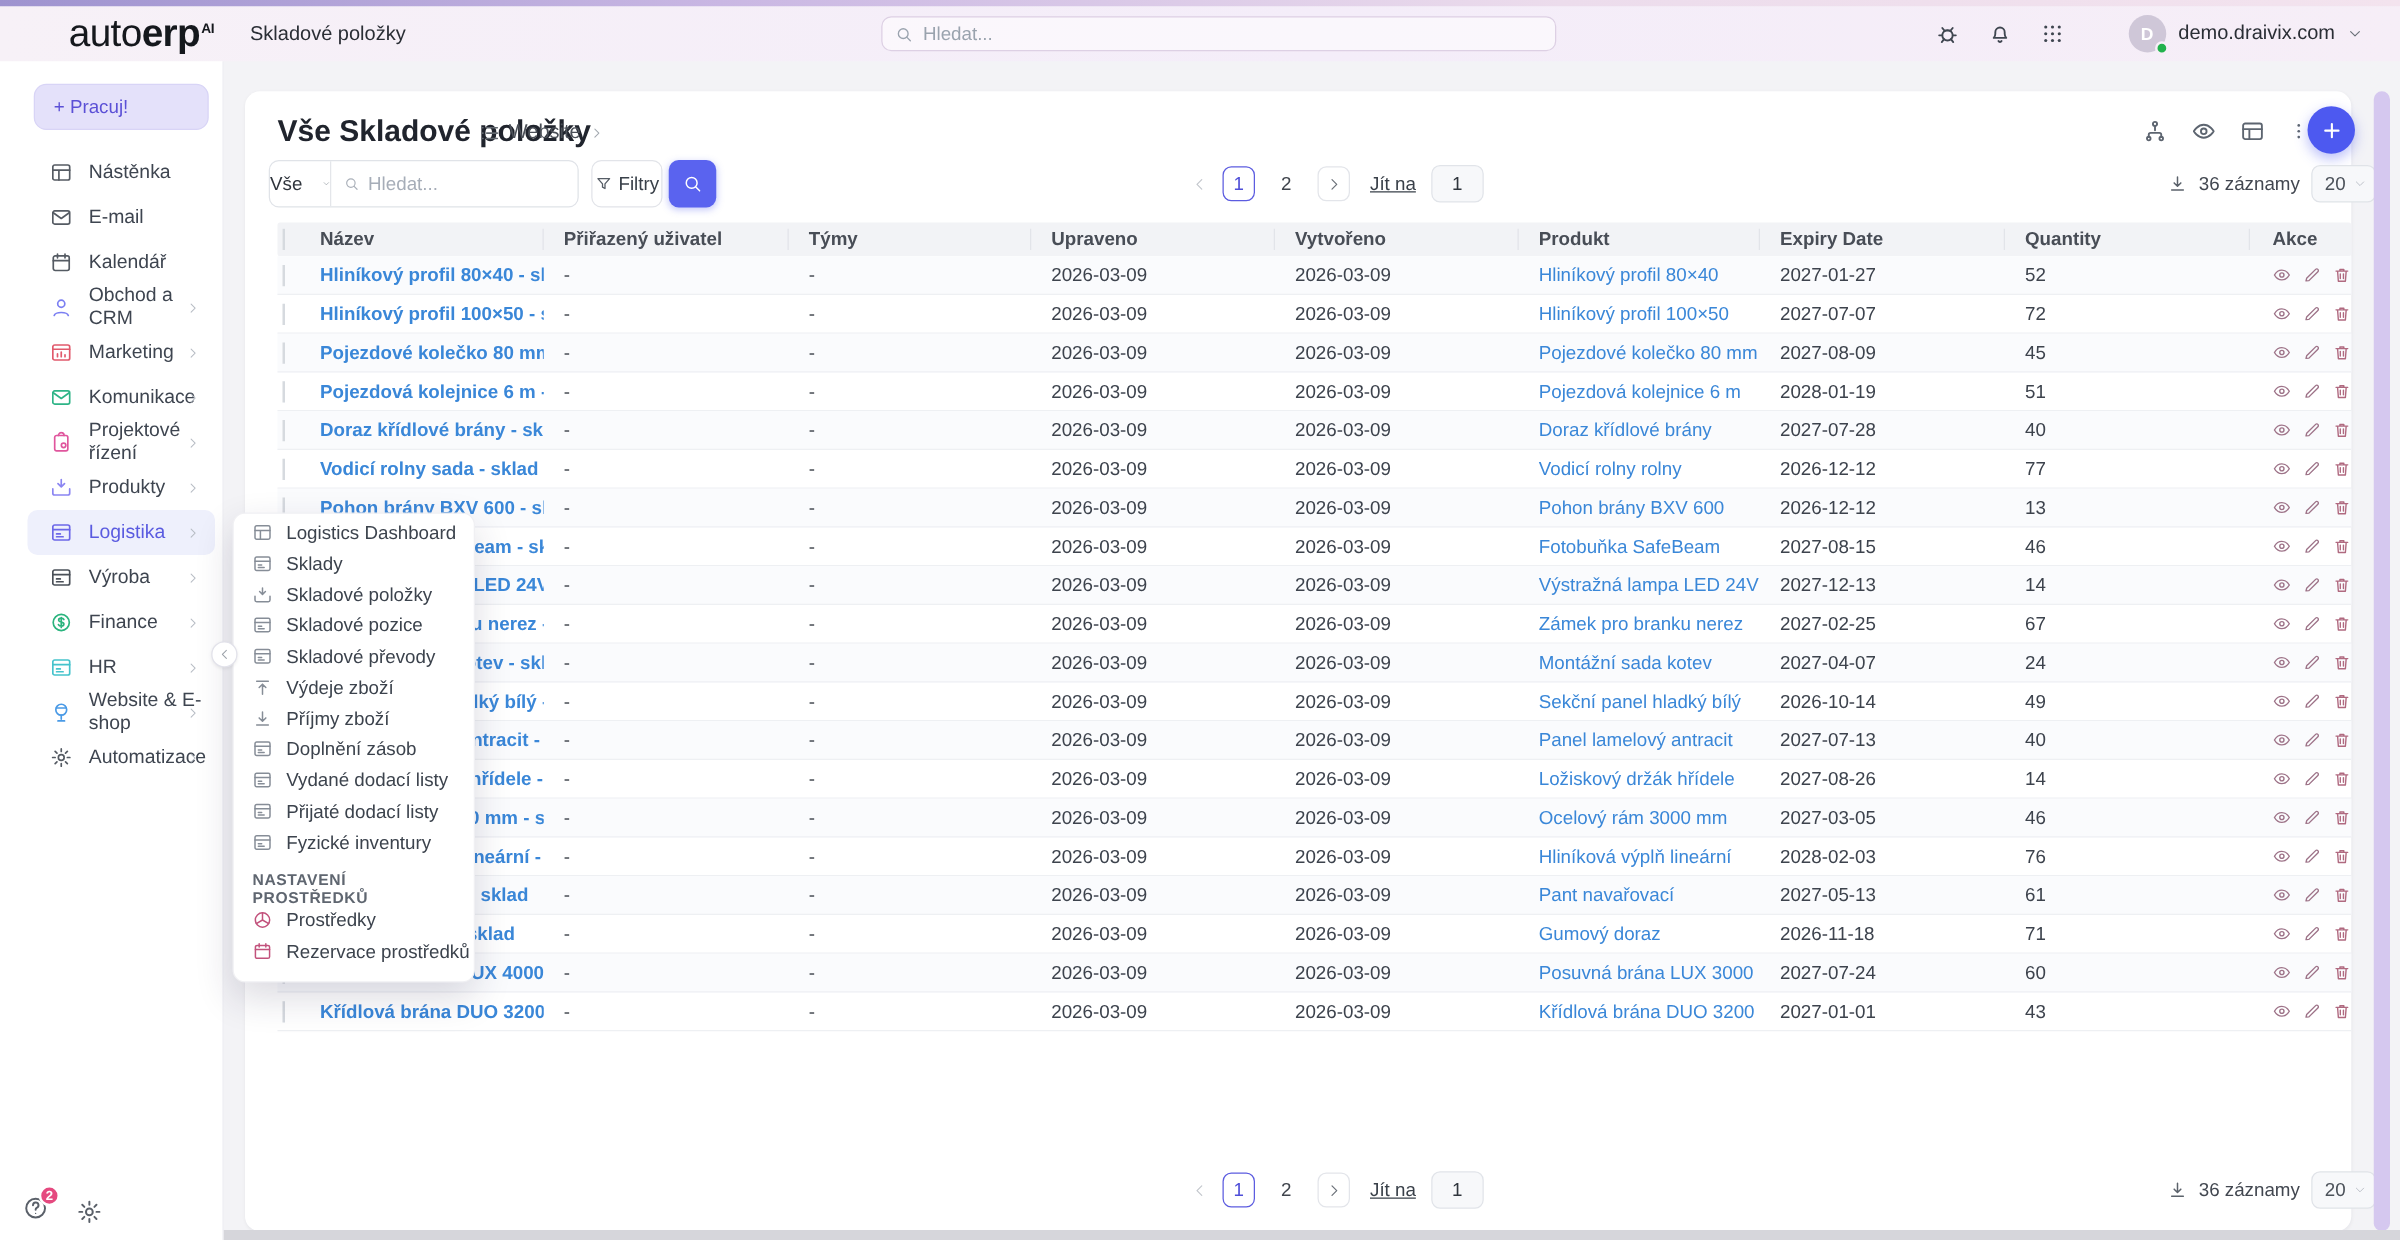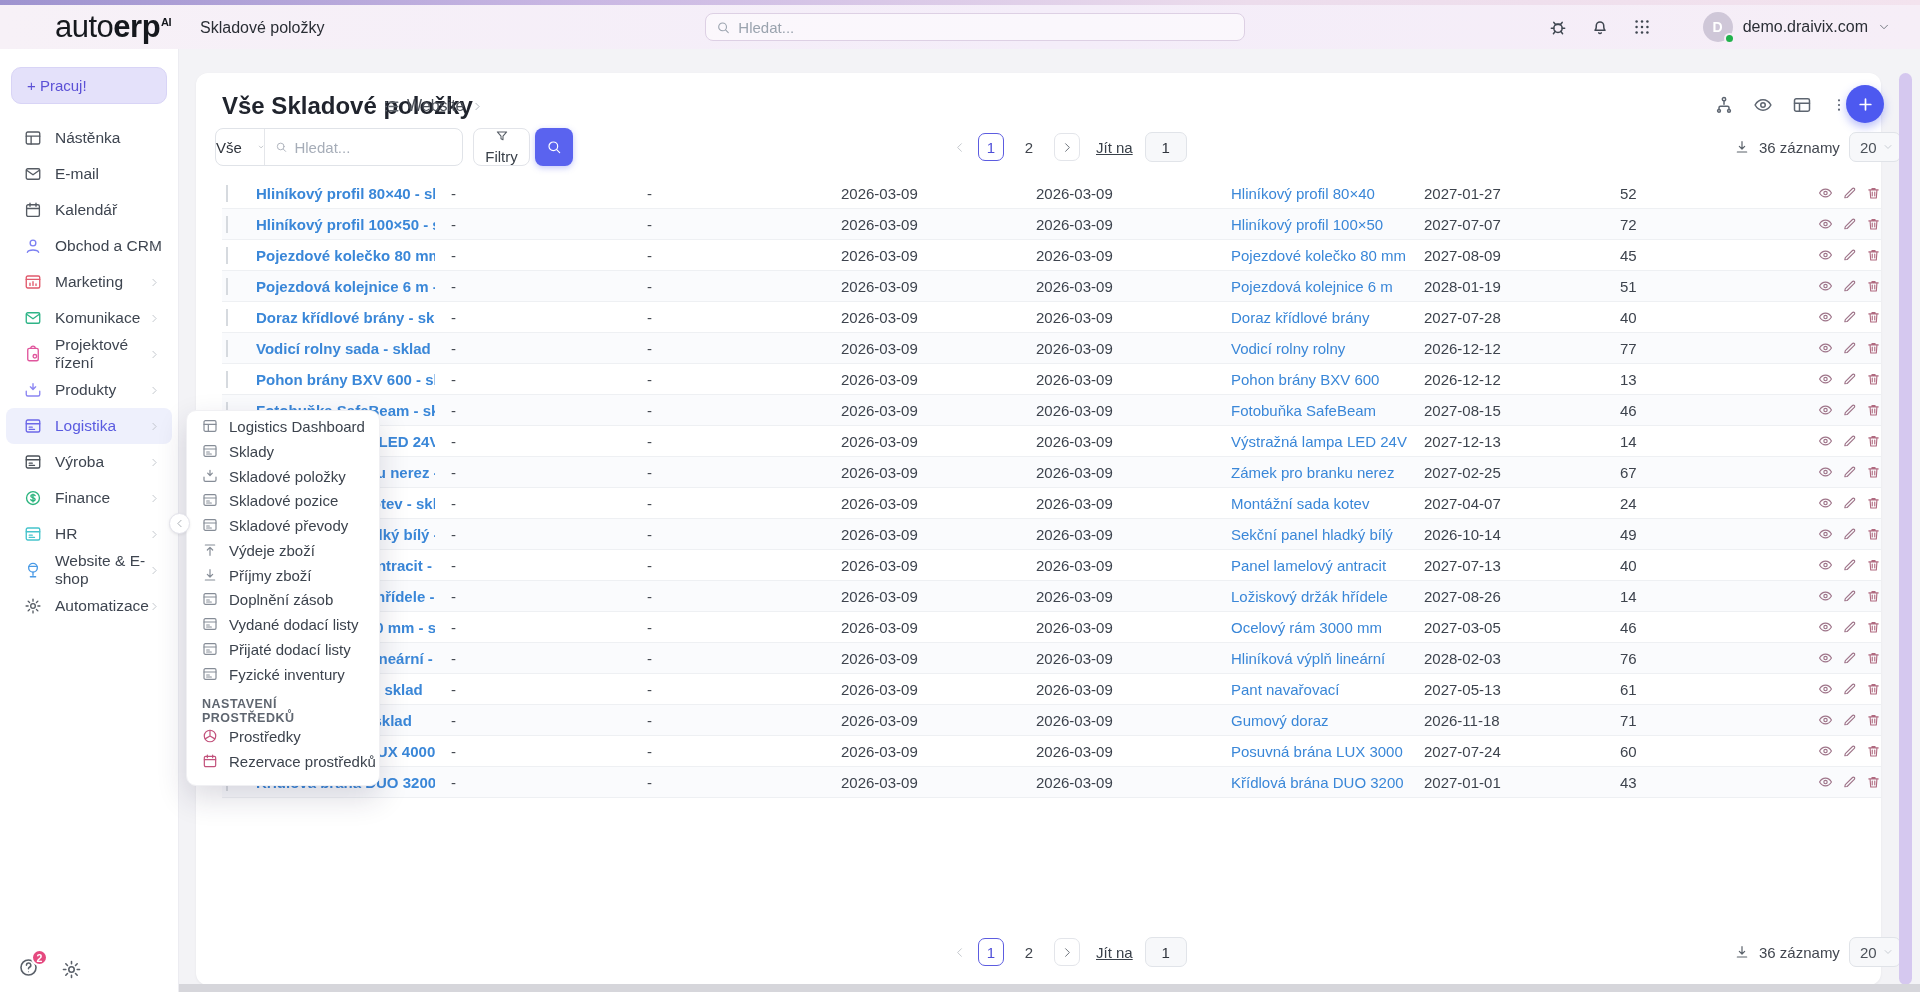--- a/index.html
+++ b/index.html
@@ -31,21 +31,21 @@
   .account { position:absolute; right:30px; top:7px; display:flex; align-items:center; gap:10px; cursor:pointer; }
   .avatar { position:relative; width:30px; height:30px; border-radius:50%; background:#cfc7d8;
     color:#fff; font-size:14px; font-weight:700; display:flex; align-items:center; justify-content:center; }
   .avatar .dot { position:absolute; right:-2px; bottom:-2px; width:11px; height:11px; border-radius:50%;
     background:#21b24c; border:2px solid #f6eff7; }
   .account .name { font-size:16px; color:#2a2e35; }
   .account .ic { width:12px; height:12px; color:#6a7078; }
 
   
   .sidebar { position:absolute; top:49px; left:0; width:179px; bottom:0; background:#fff;
-    border-right:1px solid #ececf1; z-index:10; }
+    border-right:1px solid #ececf1; z-index:10;padding-left:16px; }
   .cta { margin:18px 11px 0; height:37px; background:#e4e1fa; border:1px solid #d8d4f6;
     color:#5b50d6; font-size:15px; border-radius:10px; display:flex; align-items:center;
     padding-left:15px; cursor:pointer; }
   .nav { margin-top:16px; }
   .nav-item { height:36px; display:flex; align-items:center; gap:13px; padding:0 10px 0 18px;
     font-size:15.5px; color:#3e4550; cursor:pointer; position:relative; margin:0 6px; border-radius:8px; }
   .nav-item .ic { width:18px; height:18px; flex:0 0 18px; }
   .nav-item .chev { position:absolute; right:12px; width:11px; height:11px; color:#b7bcc4; }
   .nav-item.active { background:#eef0fc; color:#5a5be0; }
   .sb-bottom { position:absolute; bottom:10px; left:18px; display:flex; gap:22px; align-items:center; }
@@ -80,21 +80,21 @@
     border:1px solid #e0e3e8; border-radius:8px; display:flex; align-items:center; }
   .scope { width:49px; display:flex; align-items:center; justify-content:center; gap:16px;
     font-size:15px; color:#2f343c; border-right:1px solid #e4e6ea; height:100%; cursor:pointer; }
   .scope .ic { width:10px; height:10px; color:#868d96; }
   .tsearch { flex:1; display:flex; align-items:center; gap:7px; padding:0 10px; }
   .tsearch .ic { width:14px; height:14px; color:#aab0b9; }
   .tsearch input { border:none; outline:none; font-size:15px; width:100%; color:#3e4550; font-family:inherit; }
   .tsearch input::placeholder { color:#a6adb8; }
   .filters-btn { position:absolute; left:277px; top:55px; height:38px; width:57px; background:#fff;
     border:1px solid #e2e4e9; border-radius:8px; display:flex; align-items:center; justify-content:center;
-    gap:5px; font-size:15px; color:#394049; cursor:pointer;flex-direction:column; }
+    gap:5px; font-size:15px; color:#394049; cursor:pointer; }
   .filters-btn .ic { width:14px; height:14px; color:#565d66; }
   .search-btn { position:absolute; left:339px; top:55px; width:38px; height:38px; background:#5a63ef;
     border-radius:8px; display:flex; align-items:center; justify-content:center; color:#fff;
     cursor:pointer; box-shadow:0 2px 6px rgba(90,99,239,.35); }
   .search-btn .ic { width:16px; height:16px; }
 
   
   .pager { position:absolute; display:flex; align-items:center; gap:12px; height:38px; }
   .pager .ar { width:13px; height:13px; cursor:pointer; }
   .pager .ar.prev { color:#c3c7cd; }
@@ -564,20 +564,32 @@
       <span>20</span>
       <span class="ic">
           <svg viewBox="0 0 24 24" fill="none" stroke="currentColor" stroke-width="1.8" stroke-linecap="round" stroke-linejoin="round">
             <path d="m5 8.5 7 7 7-7"></path>
           </svg>
         </span>
     </span>
   </div>
 
   <div class="tbl">
+    <div class="trow thead">
+      <div class="cell c-sel"><span class="cbx"></span></div>
+      <div class="cell c-name">Název</div>
+      <div class="cell">Přiřazený uživatel</div>
+      <div class="cell">Týmy</div>
+      <div class="cell">Upraveno</div>
+      <div class="cell">Vytvořeno</div>
+      <div class="cell">Produkt</div>
+      <div class="cell">Expiry Date</div>
+      <div class="cell">Quantity</div>
+      <div class="cell c-akce">Akce</div>
+    </div>
 
       <div class="trow drow">
         <div class="cell c-sel"><span class="cbx"></span></div>
         <div class="cell c-name"><span class="lnk bold">Hliníkový profil 80×40 - sklad</span></div>
         <div class="cell muted">-</div>
         <div class="cell muted">-</div>
         <div class="cell val">2026-03-09</div>
         <div class="cell val">2026-03-09</div>
         <div class="cell"><span class="lnk">Hliníkový profil 80×40</span></div>
         <div class="cell val">2027-01-27</div>

